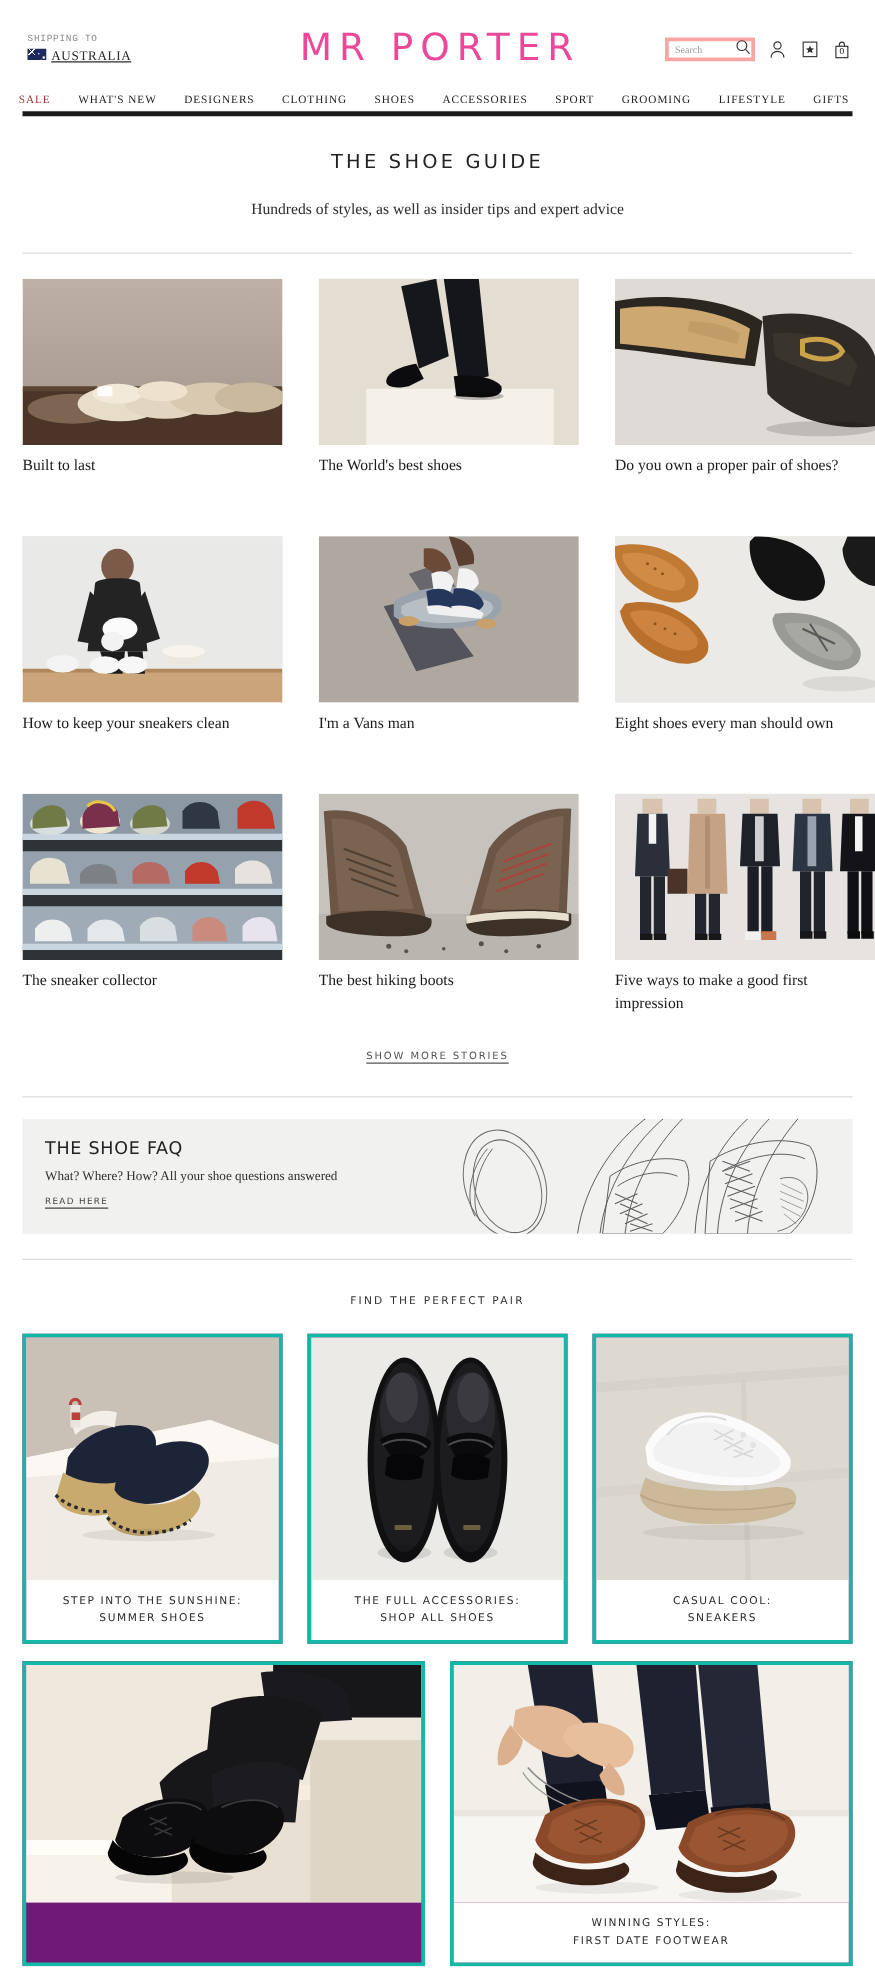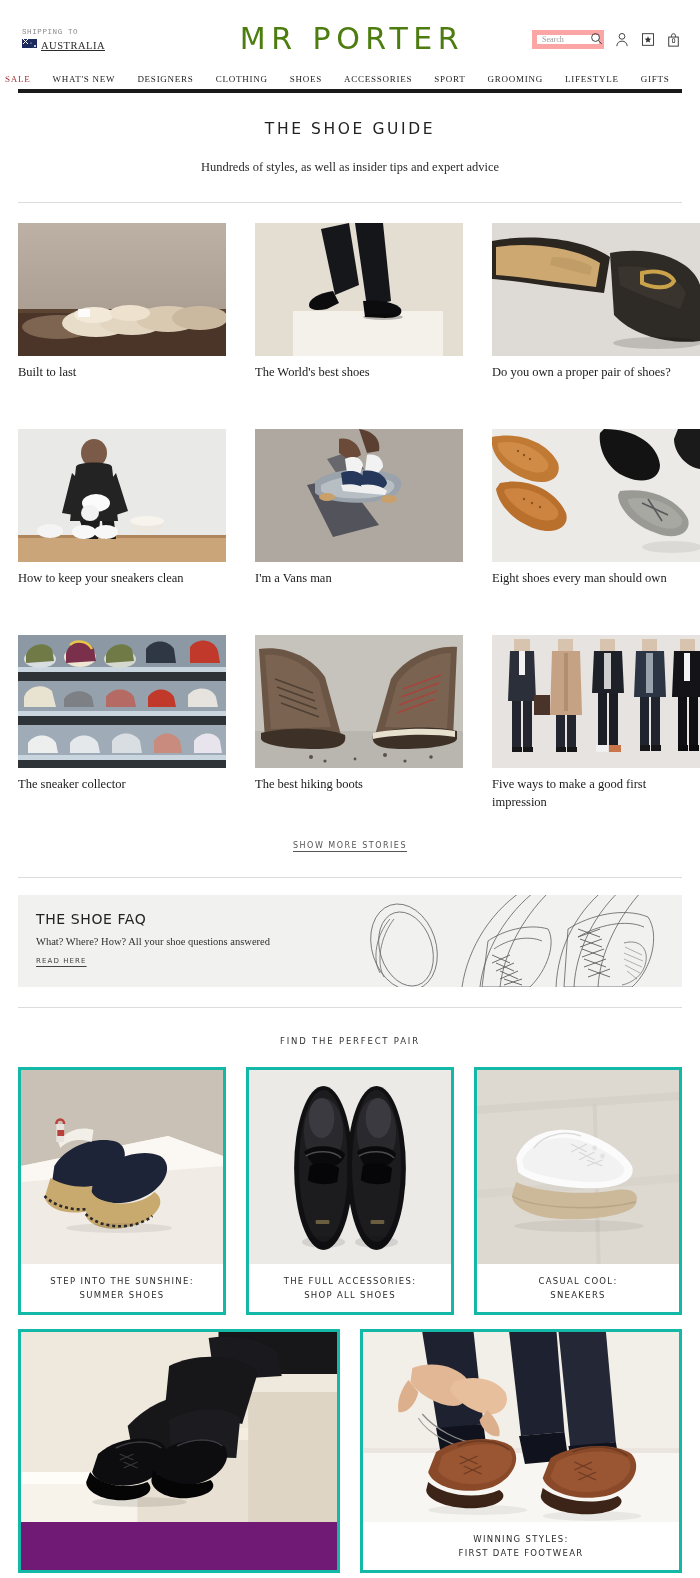--- a/index.html
+++ b/index.html
@@ -74,35 +74,35 @@
   }
   .brand {
     position: absolute;
     left: 4px; right: 0;
     top: 24px;
     text-align: center;
     font-family: "DejaVu Sans", sans-serif;
     font-size: 30px;
     letter-spacing: 5.5px;
     font-weight: 400;
-    color: #4d7c0f;
+    color: #ec4899;
     line-height: 1;
   }
   .header-tools {
     position: absolute;
     right: 18px;
     top: 30px;
     display: flex;
     align-items: center;
     gap: 9px;
   }
   .search-box {
     width: 72px;
     height: 19px;
-    border: 5px solid #fca5a5;
+    border: 3px solid #fca5a5;
     background: #fff;
     display: flex;
     align-items: center;
     padding: 0 3px 0 5px;
   }
   .search-box input {
     border: 0;
     outline: 0;
     width: 48px;
     font-family: "Liberation Serif", serif;
@@ -125,21 +125,21 @@
     margin-top: 3px;
   }
   .bag-wrap { position: relative; display:flex; align-items:center; justify-content:center; }
 
   
   .nav {
     width: 700px;
     height: 21px;
     display: flex;
     align-items: center;
-    padding: 0 5px;
+    padding: 0 15px;
     gap: 0;
   }
   .nav-item {
     font-family: "Liberation Serif", serif;
     font-size: 9px;
     letter-spacing: 0.75px;
     color: #222;
     text-transform: uppercase;
     cursor: pointer;
     white-space: nowrap;

